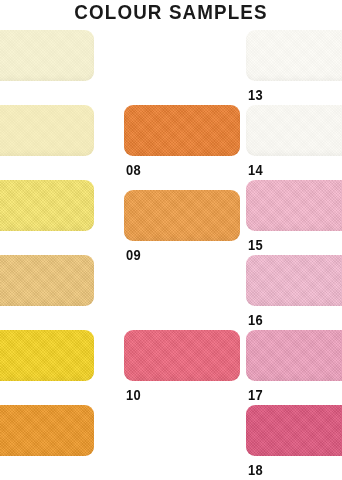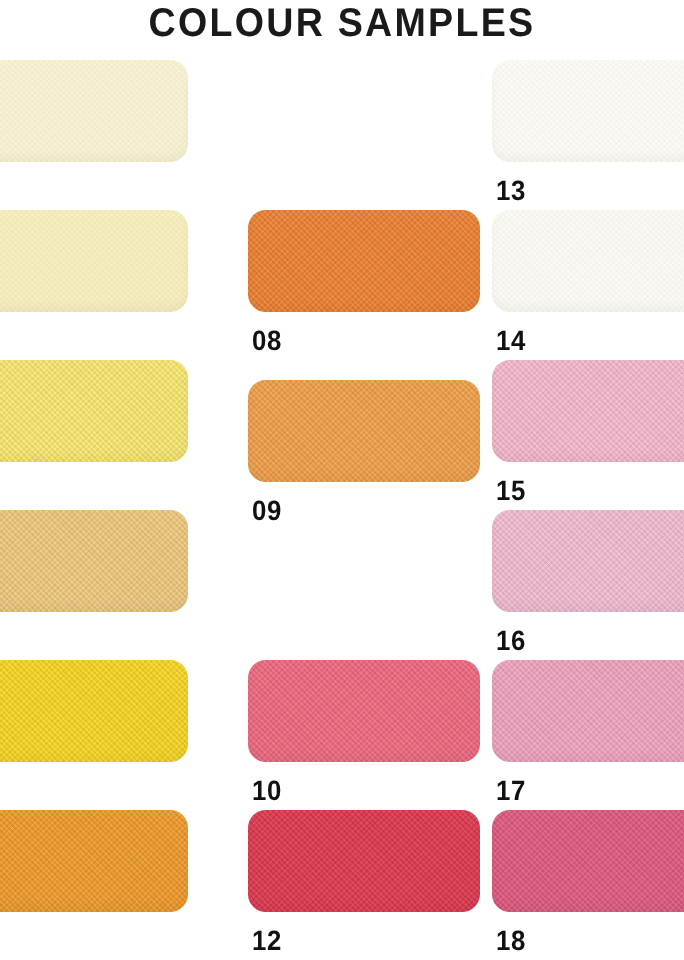--- a/index.html
+++ b/index.html
@@ -161,24 +161,20 @@
         <div class="label">08</div>
       </div>
       <div class="cell" style="top:160px">
         <div class="swatch" style="background-color: rgb(240, 160, 74);"></div>
         <div class="label">09</div>
       </div>
       <div class="cell" style="top:300px">
         <div class="swatch" style="background-color: rgb(239, 106, 128);"></div>
         <div class="label">10</div>
       </div>
-      <div class="cell" style="top:375px">
-        <div class="swatch" style="background-color: rgb(222, 58, 80);"></div>
-        <div class="label">12</div>
-      </div>
     </div>
 
     <div class="col col-2">
       <div class="cell" style="top:0px">
         <div class="swatch pale" style="background-color: rgb(252, 251, 246);"></div>
         <div class="label">13</div>
       </div>
       <div class="cell" style="top:75px">
         <div class="swatch pale" style="background-color: rgb(251, 250, 245);"></div>
         <div class="label">14</div>

